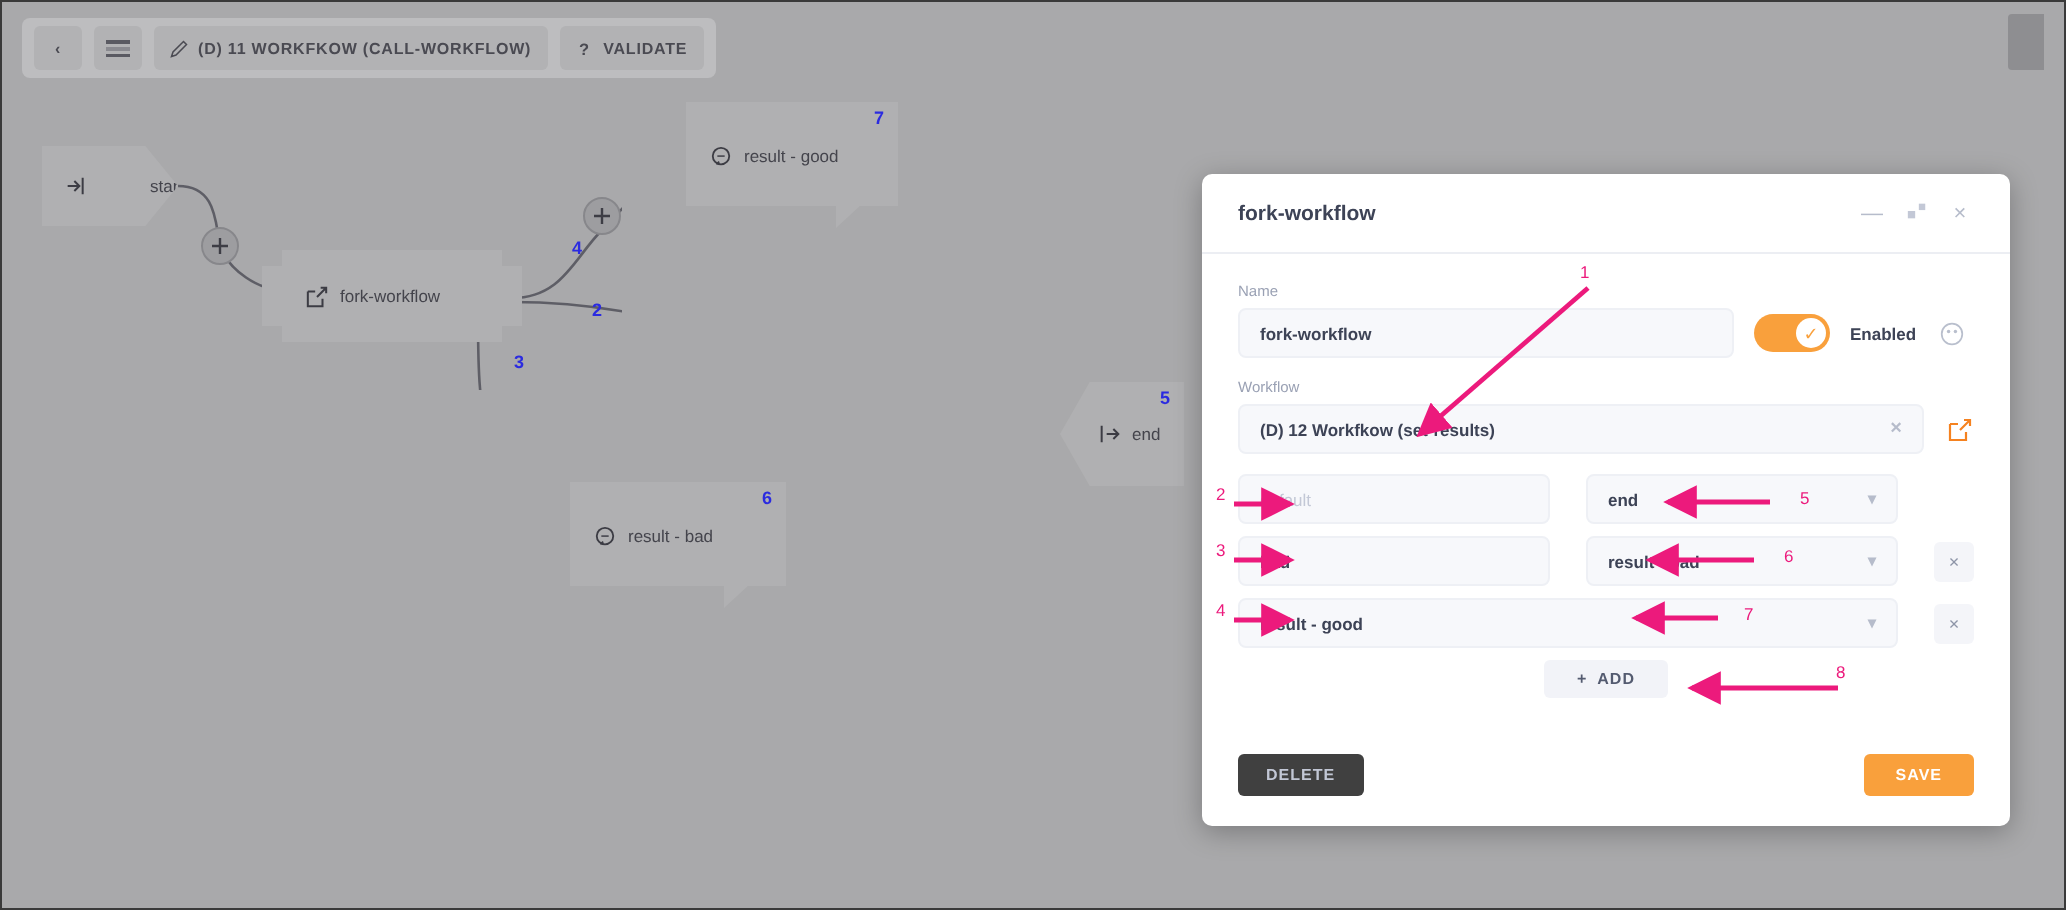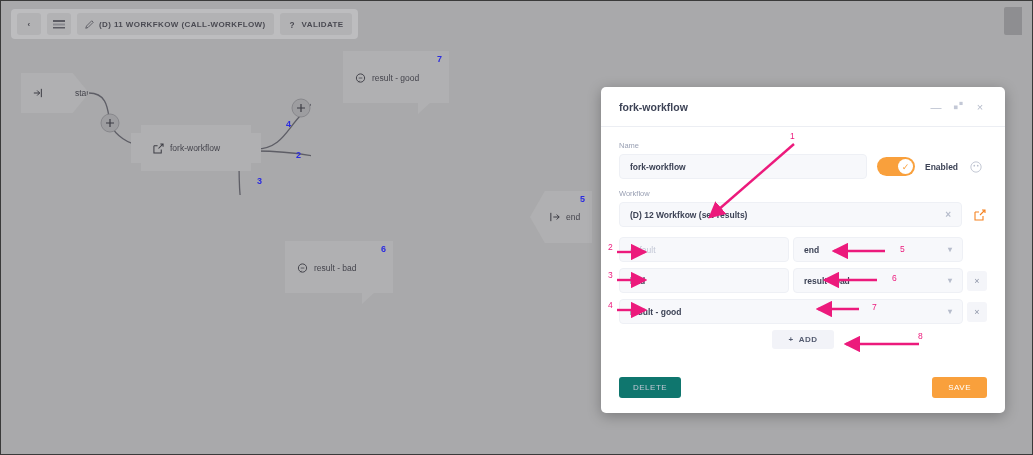--- a/index.html
+++ b/index.html
@@ -156,21 +156,21 @@
     display: flex; align-items: center; justify-content: center;
     color: #f9a03c; font-size: 9px;
   }
   .toggle-text { font-size: 8.5px; font-weight: bold; color: #3d4356; }
 
   .mini-ico { width: 15px; display: flex; align-items: center; justify-content: center; color: #b9bfcd; }
   .mini-ico.orange { color: #f58220; }
 
   .clear-x { color: #b6bccb; font-size: 10px; margin-left: auto; }
 
-  .map-row { display: flex; align-items: center; gap: 4px; margin-bottom: 6px; }
+  .map-row { display: flex; align-items: center; gap: 18px; margin-bottom: 6px; }
   .map-key { width: 112px; }
   .map-val {
     flex: 1; height: 25px;
     background: #f7f8fb; border: 1px solid #eef0f5; border-radius: 4px;
     display: flex; align-items: center; padding: 0 10px;
     font-size: 8.5px; font-weight: bold; color: #3d4356;
   }
   .chev { margin-left: auto; color: #b6bccb; font-size: 8px; }
   .row-del {
     width: 20px; height: 20px; flex: 0 0 20px;
@@ -188,28 +188,28 @@
     letter-spacing: .5px;
     display: flex; align-items: center; gap: 5px;
   }
 
   .dlg-foot {
     height: 52px; flex: 0 0 52px;
     display: flex; align-items: center; justify-content: space-between;
     padding: 0 18px;
   }
   .btn-delete {
-    background: #0f766e; color: #c2c7d5;
+    background: #404040; color: #c2c7d5;
     border-radius: 3px; padding: 6px 14px;
-    font-size: 8px; font-weight: normal; letter-spacing: .5px;
+    font-size: 8px; font-weight: bold; letter-spacing: .5px;
   }
   .btn-save {
     background: #f9a03c; color: #ffffff;
     border-radius: 3px; padding: 6px 16px;
-    font-size: 8px; font-weight: normal; letter-spacing: .5px;
+    font-size: 8px; font-weight: bold; letter-spacing: .5px;
   }
 
   
   .anno { position: absolute; pointer-events: none; }
   .anno-num {
     position: absolute;
     color: #ec1a7c; font-size: 8.5px; font-weight: normal;
   }
   .anno-svg { position: absolute; left: 0; top: 0; overflow: visible; }
 

